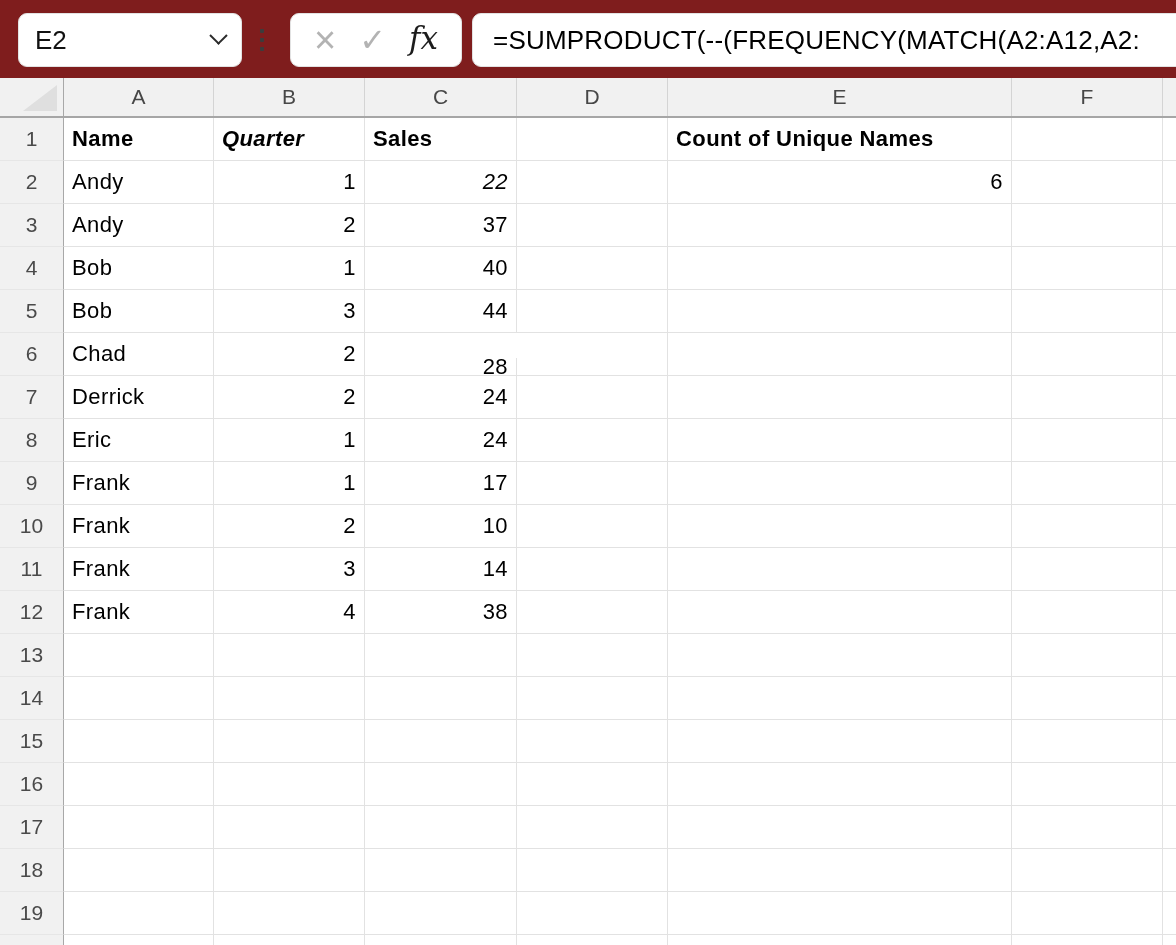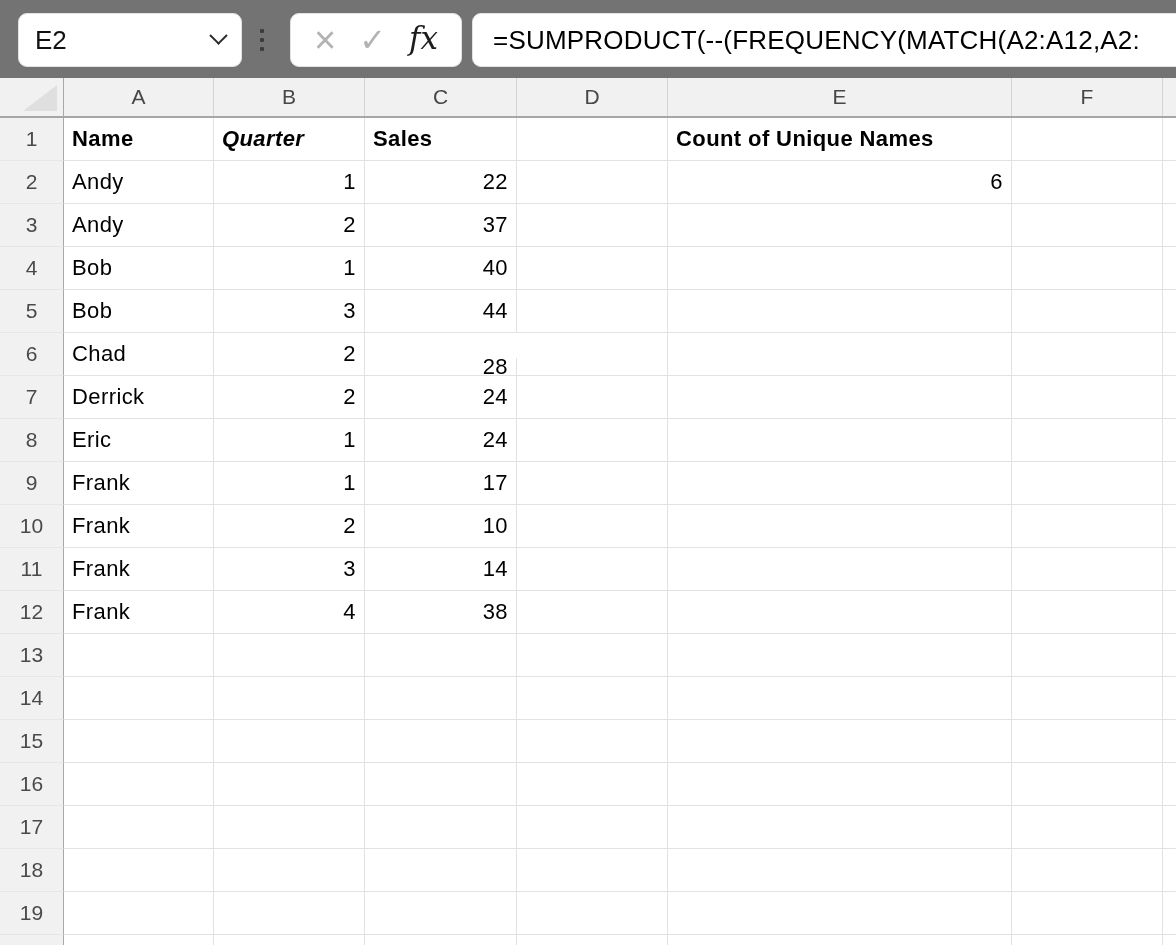--- a/index.html
+++ b/index.html
@@ -7,21 +7,21 @@
   body {
     font-family: "Liberation Sans", sans-serif;
     background: #f3f3f3;
   }
   .app { width: 1176px; height: 945px; position: relative; background: #f3f3f3; }
 
   
   .toolbar {
     position: relative;
     width: 100%; height: 78px;
-    background: #737373;
+    background: #7f1d1d;
   }
   .tb-box {
     position: absolute; top: 13px; height: 54px;
     background: #ffffff;
     border: 1px solid #e2e2e2;
     border-radius: 9px;
     display: flex; align-items: center;
   }
   .namebox { left: 18px; width: 224px; padding: 0 16px; justify-content: space-between; cursor: pointer; }
   .nb-text { font-size: 26px; color: #111; }
@@ -143,21 +143,21 @@
           <div class="cell hdr" style="width: 152px;">Sales</div>
           <div class="cell" style="width: 151px;"></div>
           <div class="cell hdr" style="width: 344px;">Count of Unique Names</div>
           <div class="cell" style="width: 151px;"></div>
           <div class="cell" style="width: 13px;"></div>
         </div>
         <div class="grid-row" style="height: 43px;">
           <div class="rh">2</div>
           <div class="cell" style="width: 150px;">Andy</div>
           <div class="cell num" style="width: 151px;">1</div>
-          <div class="cell num" style="width: 152px;">22</div>
+          <div class="cell num" style="width: 152px; font-style: italic;">22</div>
           <div class="cell" style="width: 151px;"></div>
           <div class="cell num" style="width: 344px;">6</div>
           <div class="cell" style="width: 151px;"></div>
           <div class="cell" style="width: 13px;"></div>
         </div>
         <div class="grid-row" style="height: 43px;">
           <div class="rh">3</div>
           <div class="cell" style="width: 150px;">Andy</div>
           <div class="cell num" style="width: 151px;">2</div>
           <div class="cell num" style="width: 152px;">37</div>

